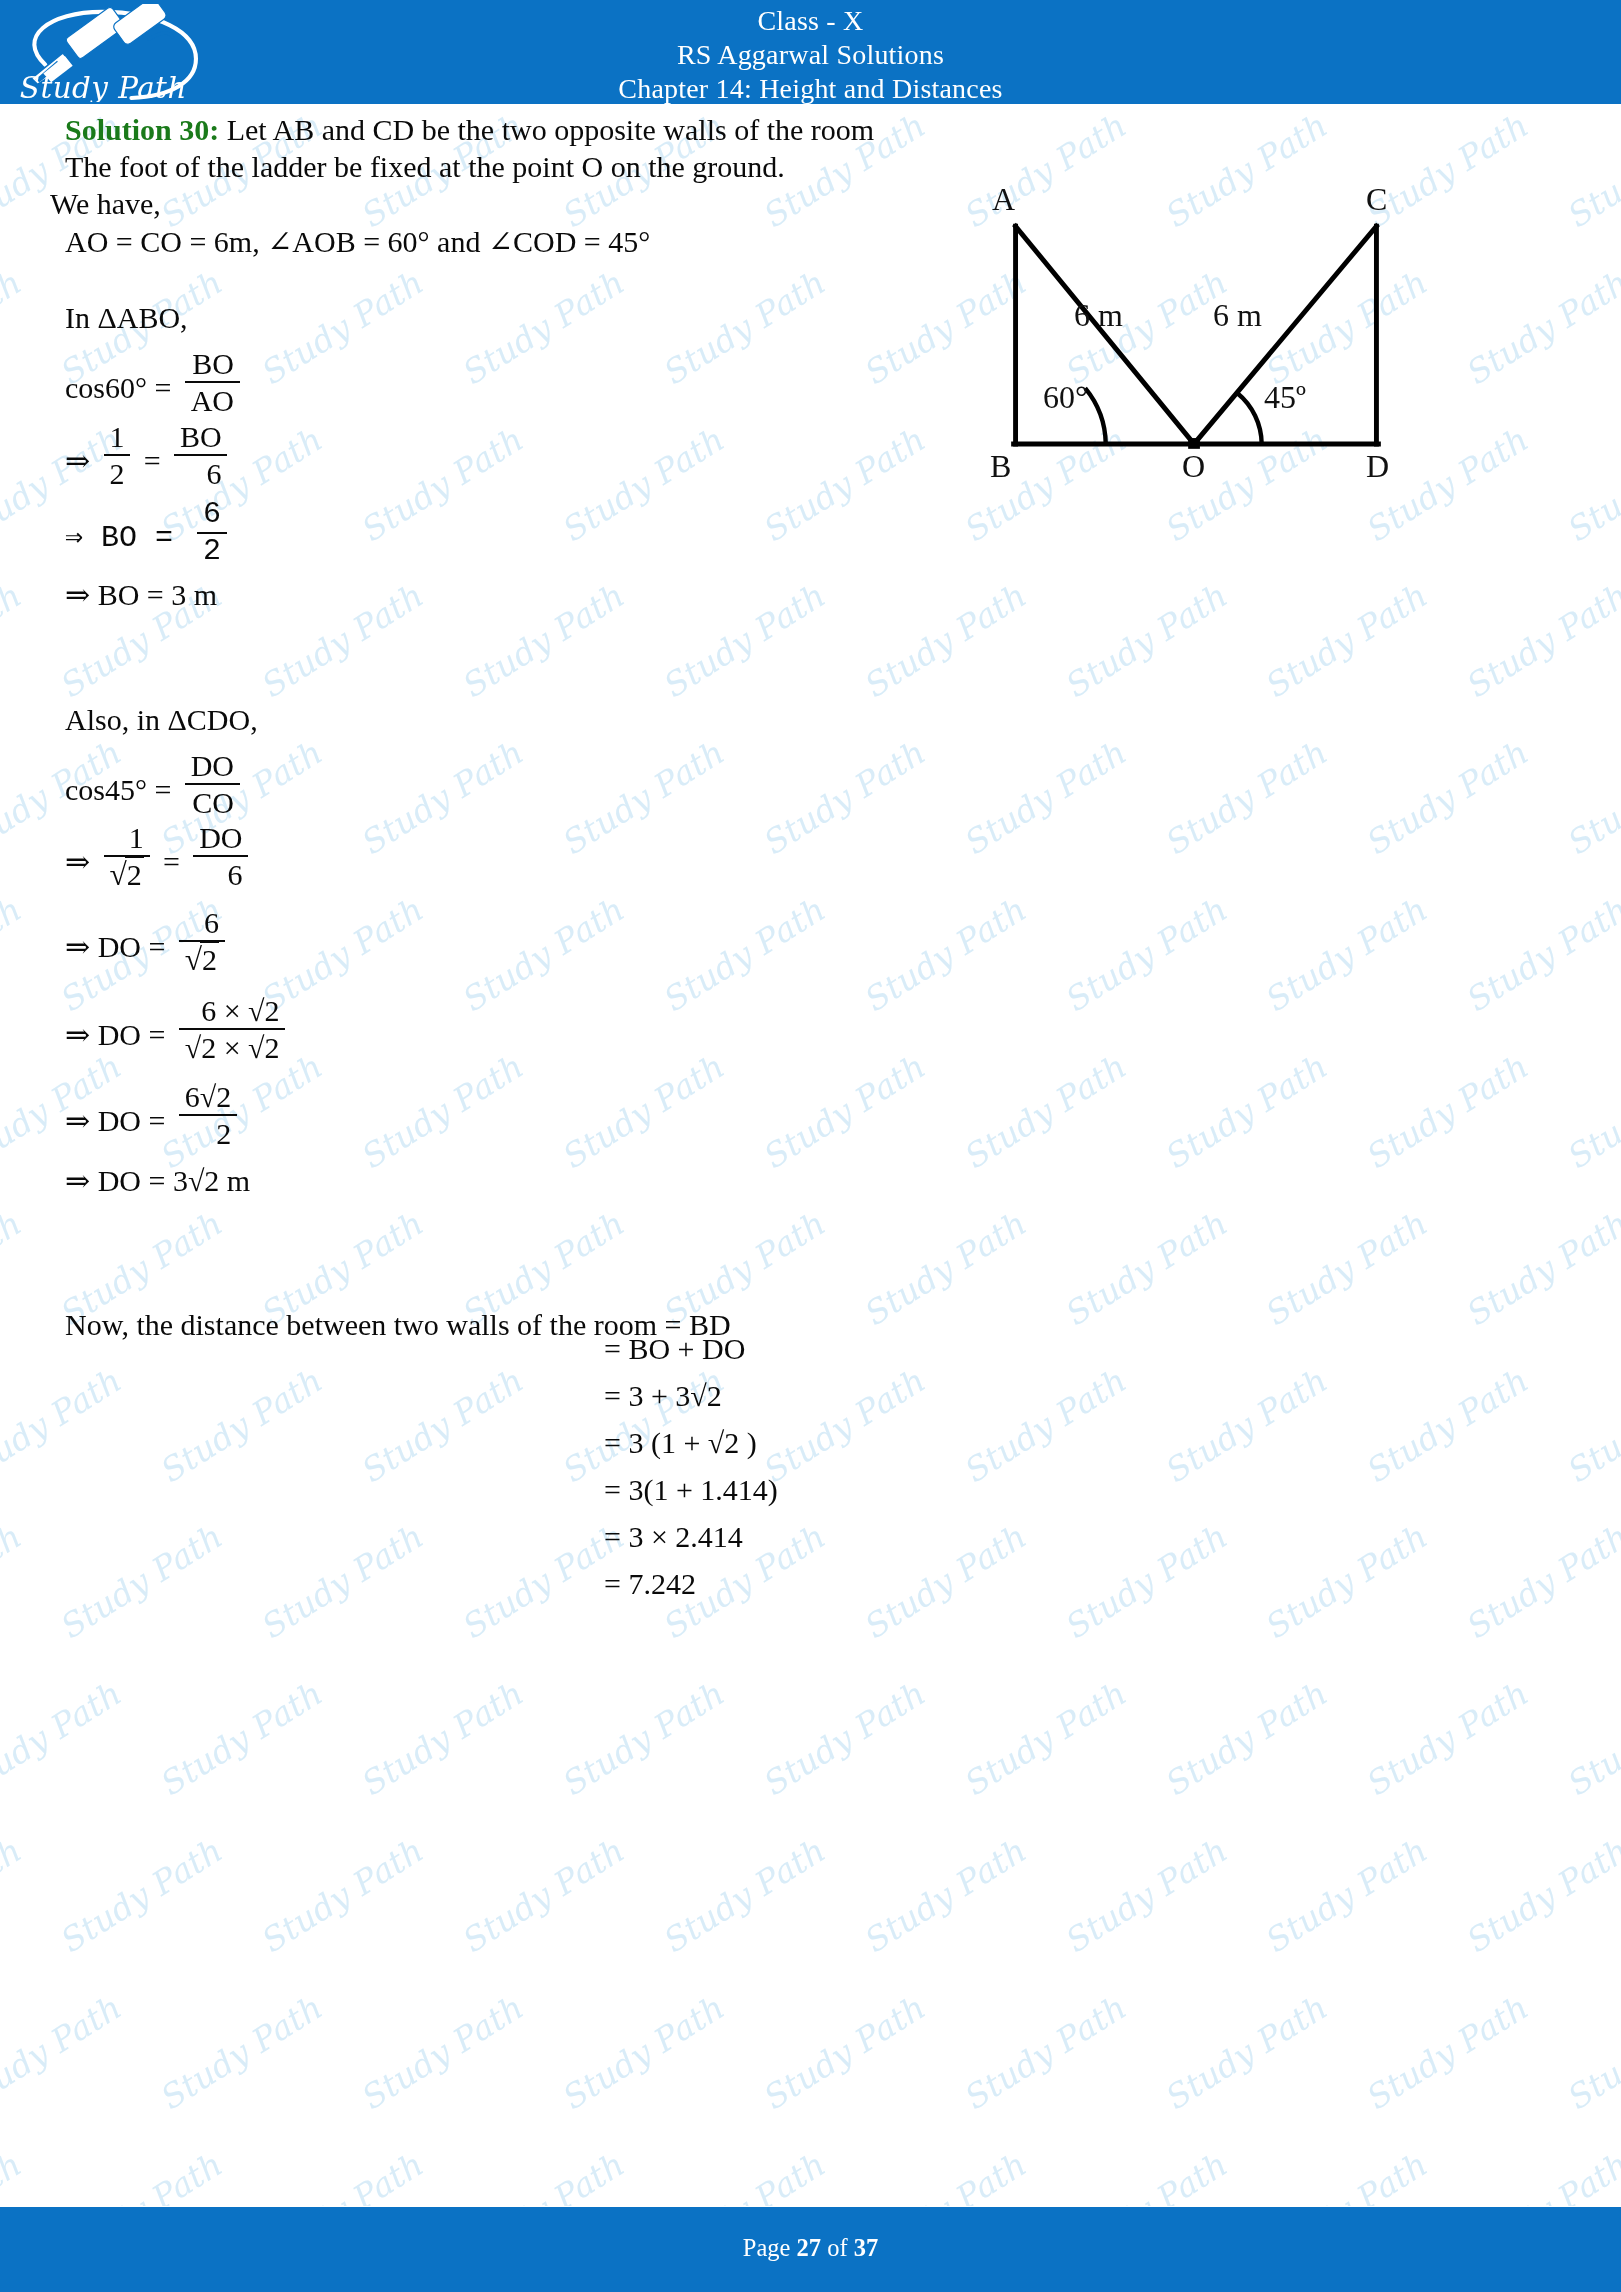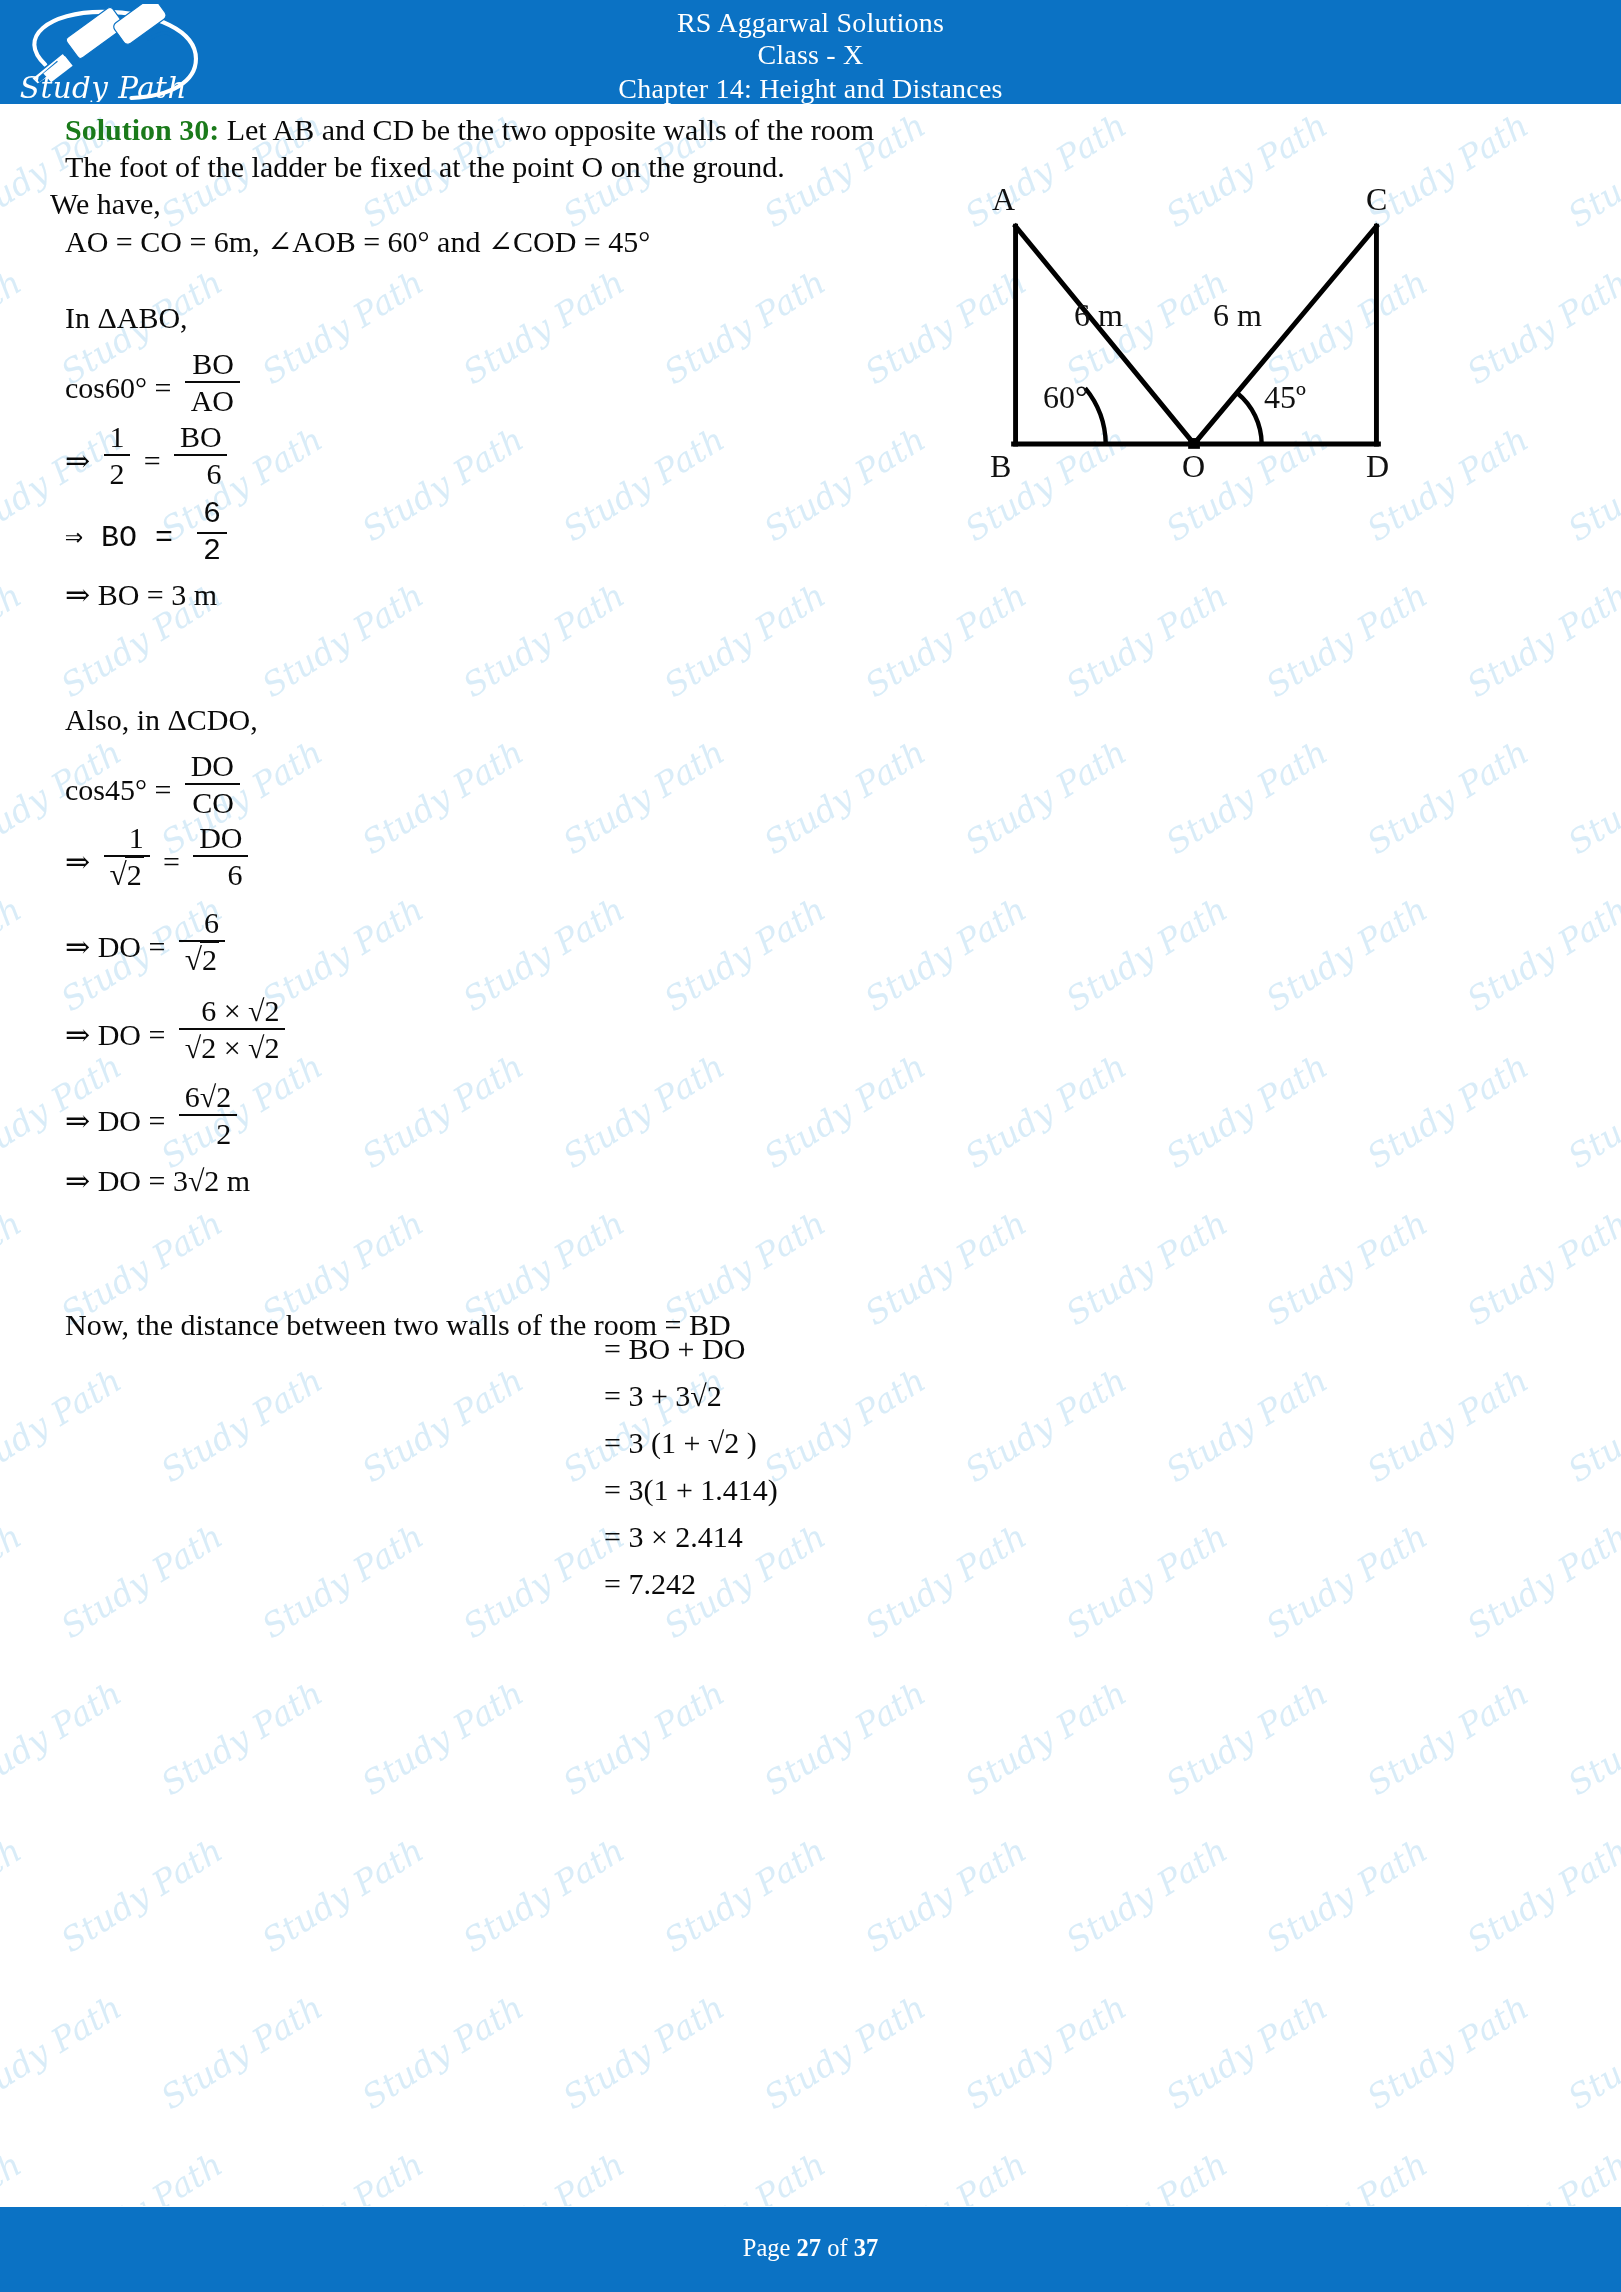--- a/index.html
+++ b/index.html
@@ -179,22 +179,22 @@
           <rect x="52" y="36" width="58" height="26" rx="4" transform="rotate(-36 52 36)" fill="#ffffff" stroke="#0b72c4" stroke-width="1.2"></rect>
           <rect x="100" y="22" width="52" height="26" rx="5" transform="rotate(-36 100 22)" fill="#ffffff" stroke="#0b72c4" stroke-width="1.2"></rect>
           <path d="M138 36 C150 28, 160 28, 162 34" fill="none" stroke="#0b72c4" stroke-width="3.4" stroke-linecap="round"></path>
         </g>
 
         <text x="6" y="96" fill="#ffffff" font-family="DejaVu Serif, Liberation Serif, serif" font-style="italic" font-size="30" letter-spacing="0.5">Study Path</text>
       </svg>
     </div>
 
     <div id="header-titles">
+      <div class="hdr-line l1">Class - X</div>
       <div class="hdr-line l2">RS Aggarwal Solutions</div>
-      <div class="hdr-line l1">Class - X</div>
       <div class="hdr-line l3">Chapter 14: Height and Distances</div>
     </div>
   </div>
 
   <div id="watermarks">
       <div class="wm" style="left: -47px; top: 98px; color: rgb(215, 236, 248);">Study Path</div>
       <div class="wm" style="left: 154px; top: 98px; color: rgb(215, 236, 248);">Study Path</div>
       <div class="wm" style="left: 355px; top: 98px; color: rgb(215, 236, 248);">Study Path</div>
       <div class="wm" style="left: 556px; top: 98px; color: rgb(215, 236, 248);">Study Path</div>
       <div class="wm" style="left: 757px; top: 98px; color: rgb(215, 236, 248);">Study Path</div>

